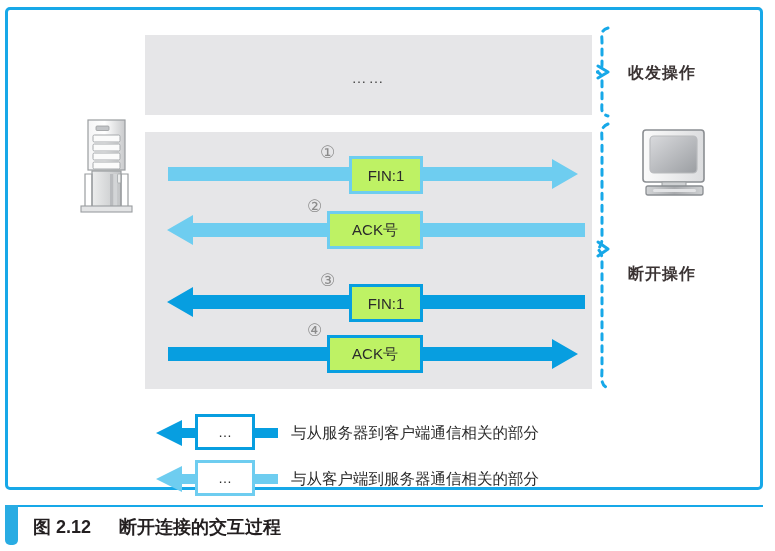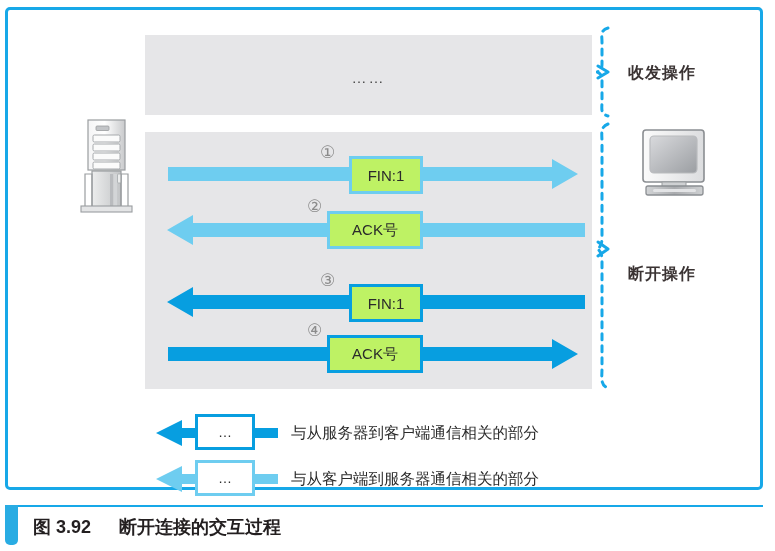--- a/index.html
+++ b/index.html
@@ -218,18 +218,18 @@
     <svg width="130" height="46" viewBox="0 0 130 46">
       <path d="M130 18 L34 18 L34 10 L8 23 L34 36 L34 28 L130 28 Z" fill="#6ecdf0"></path>
     </svg>
   </div>
   <div class="legend-box" style="left:195px;top:460px;width:60px;height:36px;border:3px solid #6ecdf0;">…</div>
   <div class="legend-text" style="left:291px;top:469px;">与从客户端到服务器通信相关的部分</div>
 
   <div id="caption-rule"></div>
   <div id="caption-bar"></div>
   <div id="caption-text">
-    <span>图 3.92</span>
+    <span>图 2.12</span>
     <span style="display:inline-block;width:18px;"></span>
     <span>断开连接的交互过程</span>
   </div>
 
 </div>
 
 </body></html>

